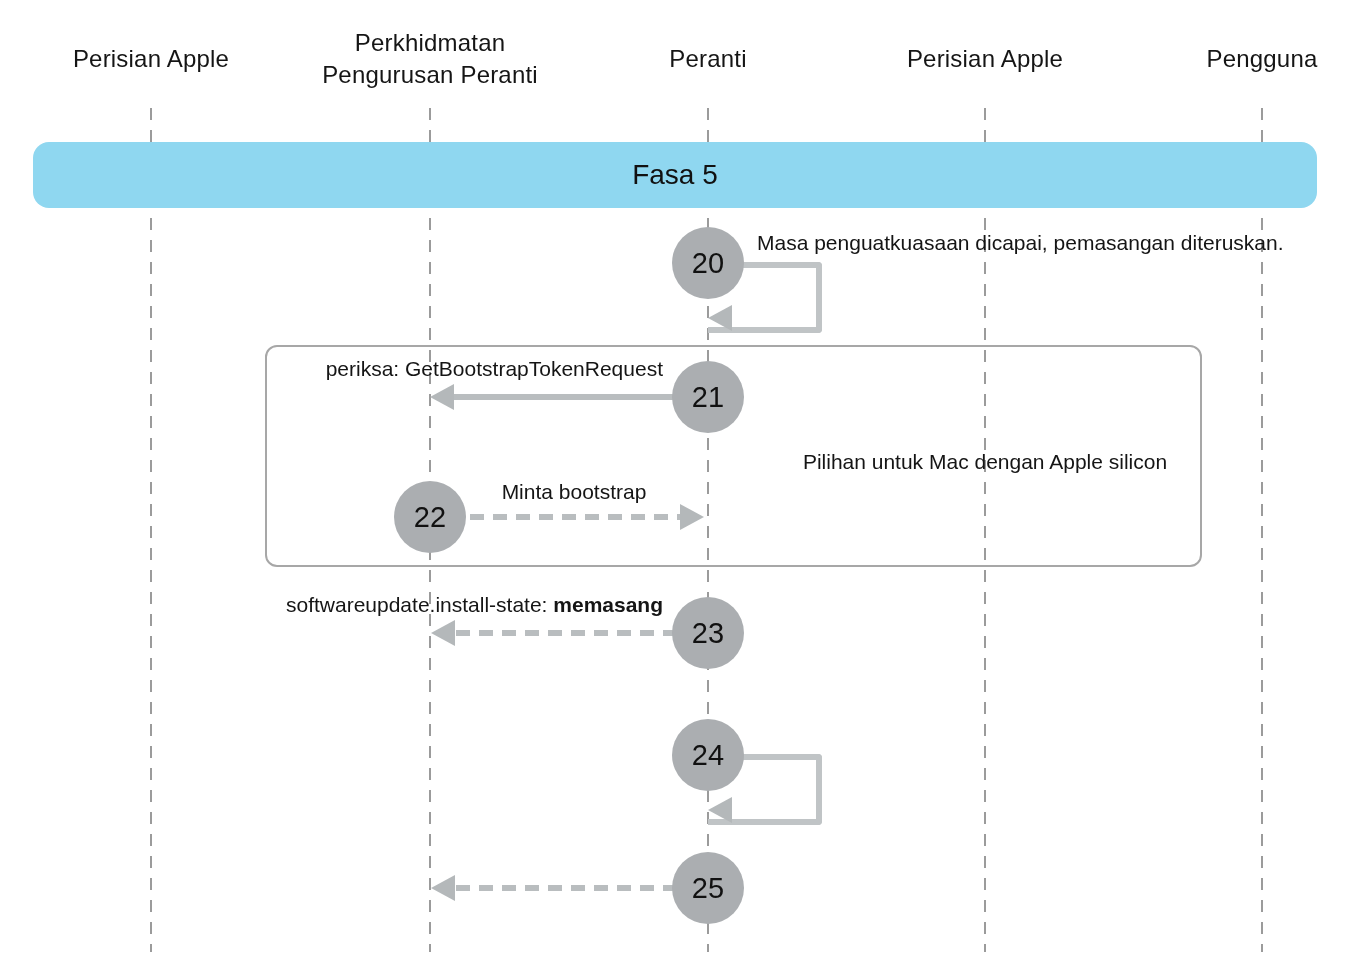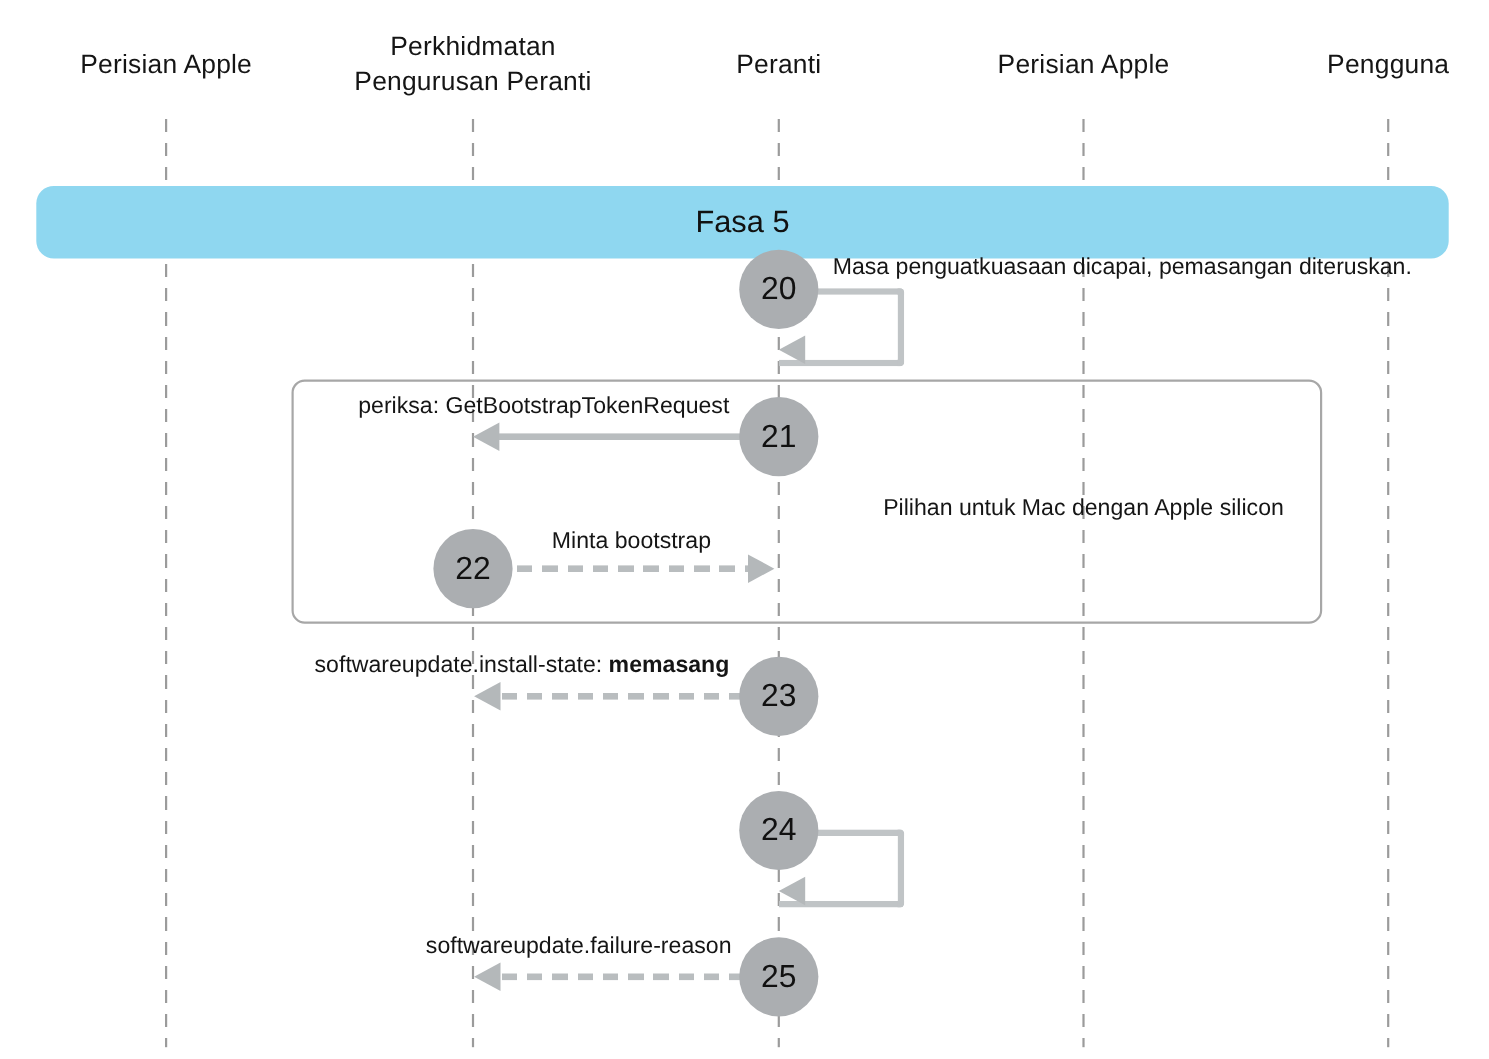--- a/index.html
+++ b/index.html
@@ -16,21 +16,21 @@
   
   .actor{
     position:absolute;top:26px;height:66px;width:340px;
     display:flex;flex-direction:column;justify-content:center;align-items:center;
     text-align:center;font-size:24px;line-height:32px;font-weight:400;z-index:5;
     letter-spacing:.2px;
   }
   
   .banner{
     position:absolute;left:33px;top:142px;width:1284px;height:66px;border-radius:16px;
-    background:#8fd7f0;display:flex;align-items:center;justify-content:center;z-index:4;margin-top:27px;
+    background:#8fd7f0;display:flex;align-items:center;justify-content:center;z-index:4;
   }
   .banner span{font-size:28px;font-weight:400;color:#111;}
   
   .circle{
     position:absolute;width:72px;height:72px;border-radius:50%;background:#abaeb1;
     display:flex;align-items:center;justify-content:center;
     font-size:29px;font-weight:500;color:#111;z-index:10;text-align:right;
   }
   
   .loop{
@@ -120,15 +120,14 @@
   <div class="circle" style="left:672px;top:597px">23</div>
   <div class="msg" style="right:691px;top:592px"><span>softwareupdate.install-state: </span><b>memasang</b></div>
 
   <div class="loop" style="top:754px"></div>
   <div class="head-left" style="left:708px;top:797px"></div>
   <div class="circle" style="left:672px;top:719px">24</div>
 
   <div class="line-dashed" style="left:456px;top:885px;width:220px"></div>
   <div class="head-left" style="left:431px;top:875px"></div>
   <div class="circle" style="left:672px;top:852px">25</div>
-  <div class="msg" style="right:689px;top:847px">softwareupdate.failure-reason</div>
 
 </div>
 
 </body></html>

